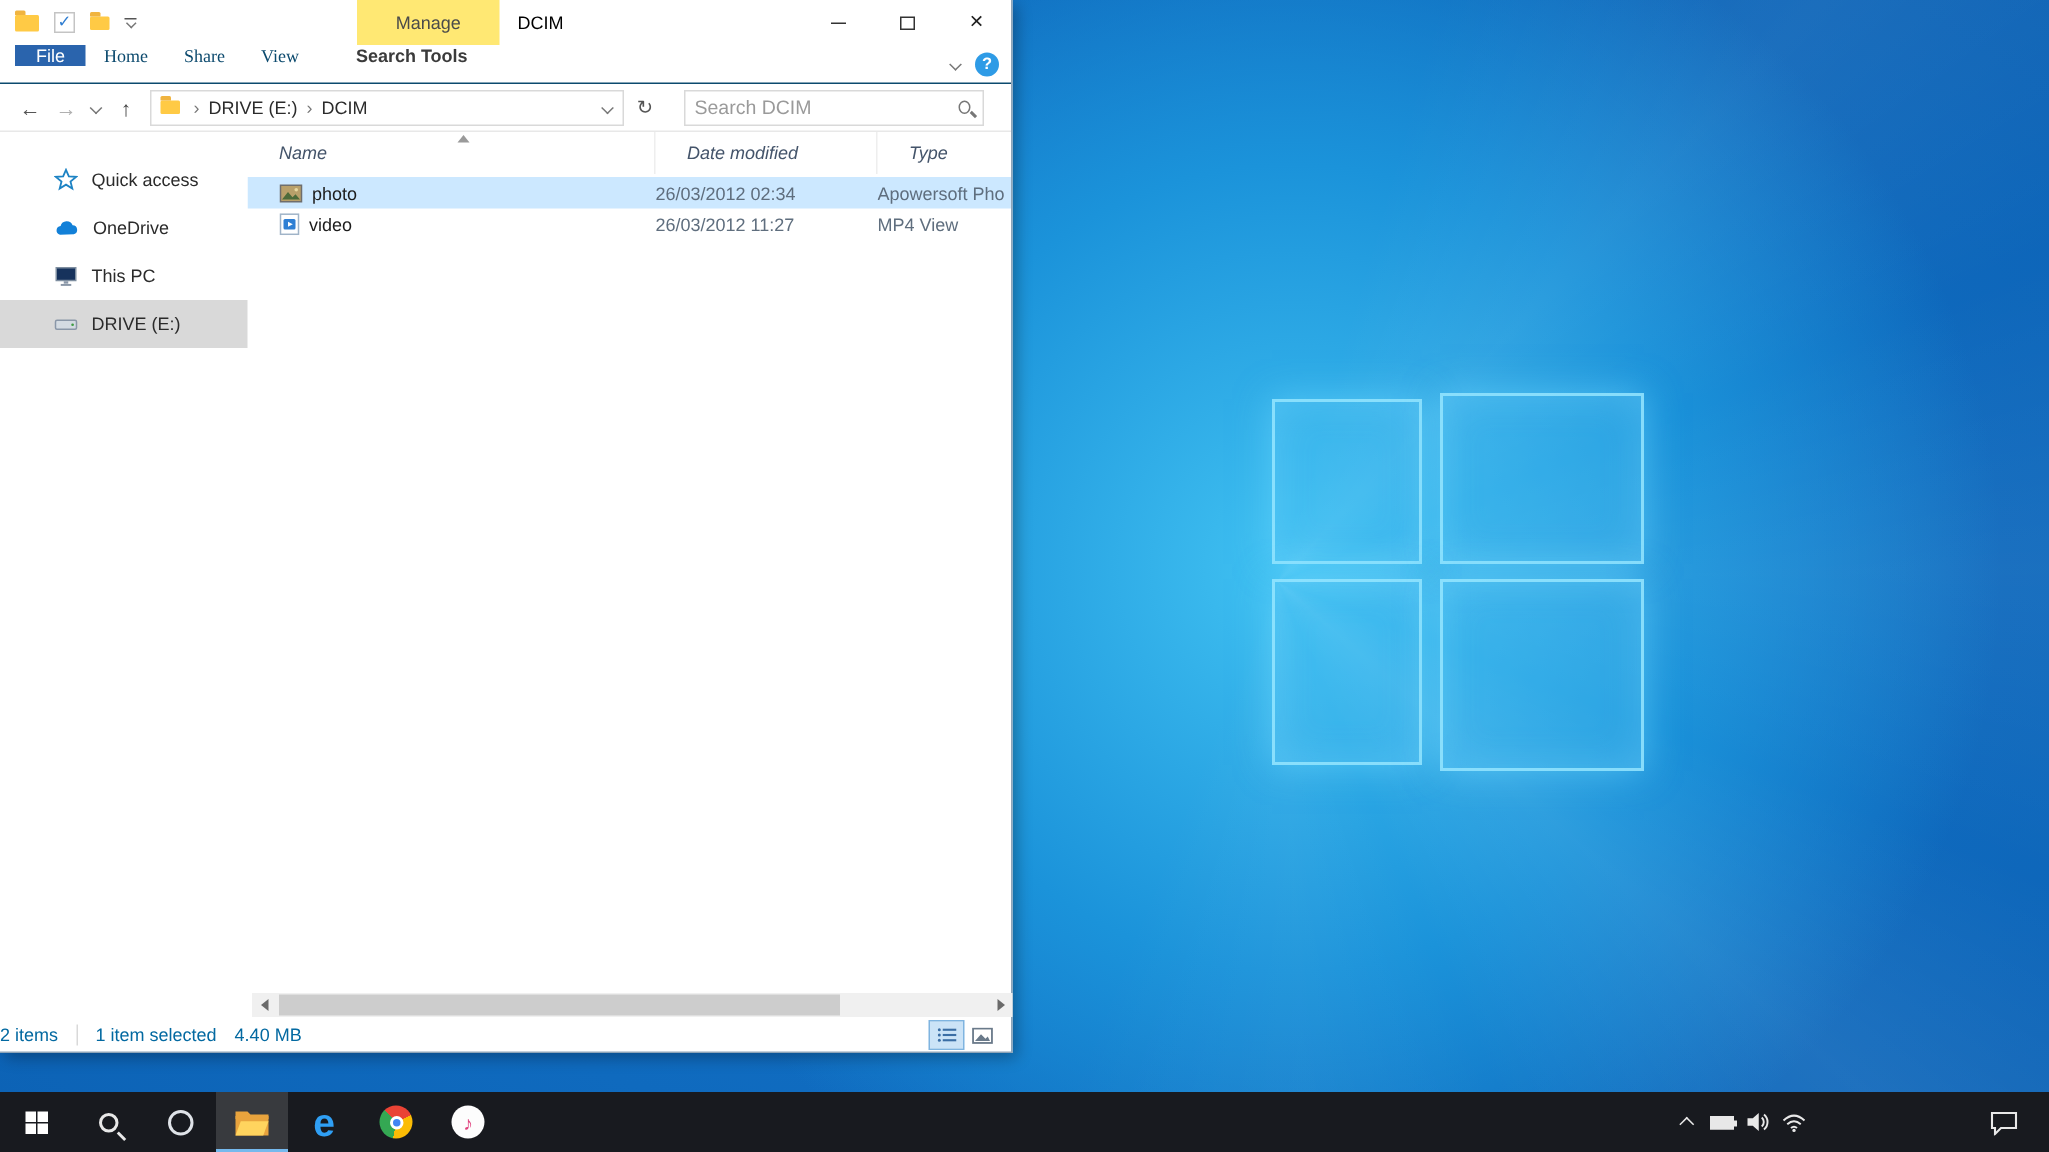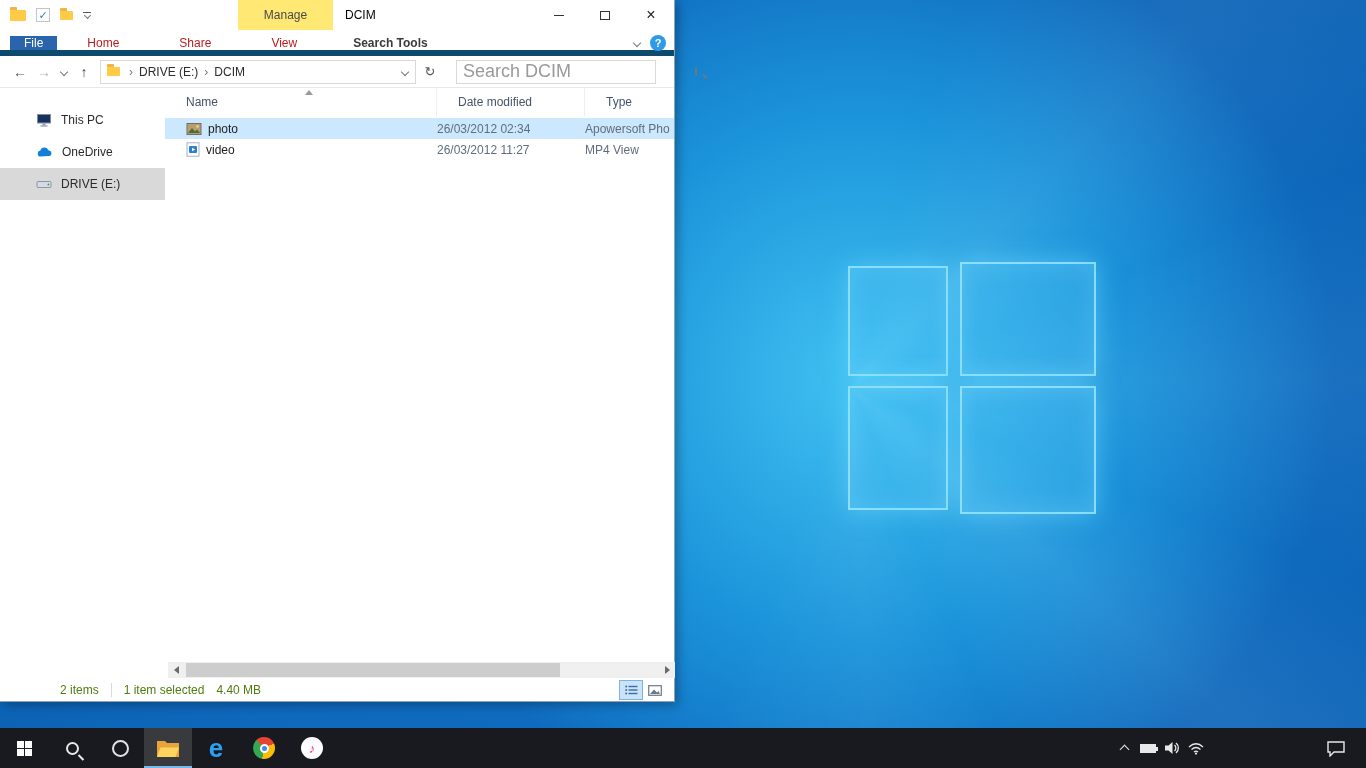--- a/index.html
+++ b/index.html
@@ -45,55 +45,55 @@
   .manage-block { position:absolute; left:238px; top:0; width:95px; height:30px; background:#ffe873;
     display:flex; align-items:center; justify-content:center; color:#4a4a4a; }
   .win-title { position:absolute; left:345px; top:0; height:30px; display:flex; align-items:center; color:#000; }
   .caption { position:absolute; right:0; top:0; height:30px; display:flex; }
   .cap-btn { width:46px; height:30px; display:flex; align-items:center; justify-content:center; color:#222; }
   .min-glyph { width:10px; border-top:1px solid #333; }
   .max-glyph { width:10px; height:9px; border:1px solid #333; }
   .close-glyph { font-size:16px; line-height:1; }
 
   
-  .ribbon-tabs { position:relative; display:flex; align-items:flex-end; height:26px; background:#fff; border-bottom:6px solid #0c4a6e; }
+  .ribbon-tabs { position:relative; display:flex; align-items:flex-start; height:26px; background:#fff; border-bottom:1px solid #0c4a6e; }
   .tab-file { margin-left:10px; padding:0 14px; background:#2a64ad; color:#fff; display:flex; align-items:center; }
-  .tab { padding:0 30px; display:flex; align-items:center; color:#b91c1c; }
+  .tab { padding:0 12px; display:flex; align-items:center; color:#0c4a6e;font-family:Liberation Serif, serif; }
   .tab-context { margin-left:12px; padding:0 14px; display:flex; align-items:center; color:#3b3b3b; font-weight:bold; }
   .ribbon-chev { position:absolute; right:34px; top:10px; }
   .help-btn { position:absolute; right:8px; top:5px; width:16px; height:16px; border-radius:50%; background:#2e9be6; color:#fff;
     font-size:11px; display:flex; align-items:center; justify-content:center; font-weight:bold; }
 
   
   .address-row { display:flex; align-items:center; height:32px; padding:0 8px; border-bottom:1px solid #e8e8e8; }
   .nav-btn { width:24px; height:24px; display:flex; align-items:center; justify-content:center; font-size:14px; }
   .nav-back { color:#555; } .nav-fwd { color:#b0b0b0; } .nav-up { color:#444; }
   .nav-chev { width:16px; }
   .address-box { margin-left:4px; width:316px; height:24px; border:1px solid #d9d9d9; display:flex; align-items:center; background:#fff; }
   .crumb-folder { margin:0 7px 0 6px; }
   .crumb { padding:0 4px; color:#2b2b2b; }
   .crumb-sep { color:#777; padding:0 2px; font-size:12px; }
   .addr-spacer { flex:1; }
   .addr-chev-btn { width:20px; display:flex; justify-content:center; }
   .refresh-btn { width:24px; height:24px; margin-left:2px; display:flex; align-items:center; justify-content:center; color:#555; font-size:13px; }
   .search-box { margin-left:14px; width:200px; height:24px; border:1px solid #d9d9d9; display:flex; align-items:center; padding:0 6px; }
-  .search-box input { flex:1; border:none; outline:none; font-size:18px; font-family:inherit; color:#333; background:transparent; }
+  .search-box input { flex:1; border:none; outline:none; font-size:13px; font-family:inherit; color:#333; background:transparent; }
   .search-box input::placeholder { color:#9a9a9a; }
   .mag { position:relative; width:9px; height:9px; border:1.5px solid #777; border-radius:50%; margin-right:2px; }
   .mag::after { content:""; position:absolute; width:1.5px; height:5px; background:#777; transform:rotate(-45deg); left:8px; top:6px; }
 
   
   .content { display:flex; height:574px; }
   .sidebar { width:165px; padding-top:16px; }
   .side-item { height:32px; display:flex; align-items:center; padding-left:36px; gap:9px; color:#2b2b2b; }
   .side-item.selected { background:#d9d9d9; }
   .side-item svg { flex:0 0 auto; }
 
   .filepane { flex:1; position:relative; overflow:hidden; }
-  .col-headers { display:flex; height:28px; color:#44546a; }
+  .col-headers { display:flex; height:28px; color:#44546a;font-style:italic; }
   .colh { position:relative; height:100%; display:flex; align-items:center; padding-left:21px; border-right:1px solid #eee; }
   .colh.name { width:272px; }
   .colh.date { width:148px; }
   .colh.type { flex:1; border-right:none; }
   .sort-caret { position:absolute; top:2px; left:140px; width:0; height:0;
     border-left:4px solid transparent; border-right:4px solid transparent; border-bottom:5px solid #9a9a9a; }
   .rows { margin-top:2px; }
   .row { display:flex; height:21px; align-items:center; }
   .row.selected { background:#cce8ff; }
   .cell-name { width:272px; display:flex; align-items:center; gap:6px; padding-left:21px; color:#1c1c1c; }
@@ -102,21 +102,21 @@
 
   
   .hscroll { margin-left:168px; width:507px; height:16px; background:#f0f0f0; display:flex; align-items:center; }
   .scroll-arrow { width:16px; height:16px; display:flex; align-items:center; justify-content:center; }
   .tri-left { width:0; height:0; border-top:4px solid transparent; border-bottom:4px solid transparent; border-right:5px solid #6a6a6a; }
   .tri-right { width:0; height:0; border-top:4px solid transparent; border-bottom:4px solid transparent; border-left:5px solid #6a6a6a; }
   .scroll-track { flex:1; height:16px; position:relative; }
   .scroll-thumb { position:absolute; left:2px; top:1px; width:374px; height:14px; background:#cdcdcd; }
 
   
-  .statusbar { height:24px; display:flex; align-items:center; padding-left:22px; color:#4d7c0f;margin-left:38px; }
+  .statusbar { height:24px; display:flex; align-items:center; color:#0369a1; }
   .status-seg { padding-right:12px; }
   .status-sep { width:0; border-left:1px solid #d9d9d9; height:14px; margin-right:12px; }
   .view-toggles { margin-left:auto; display:flex; gap:2px; margin-right:8px; }
   .view-btn { width:22px; height:18px; display:flex; align-items:center; justify-content:center; }
   .view-btn.active { background:#cbe3f7; outline:1px solid #7fb4e0; }
 
   
   .taskbar { position:absolute; left:0; bottom:0; width:1366px; height:40px; background:#181a1f; }
   .tb-left { position:absolute; left:0; top:0; display:flex; height:40px; }
   .tb-btn { width:48px; height:40px; display:flex; align-items:center; justify-content:center; }
@@ -210,32 +210,38 @@
       <div class="search-box">
         <input type="text" placeholder="Search DCIM" style="">
         <span class="mag"></span>
       </div>
     </div>
 
     <div class="content">
 
       <div class="sidebar">
         <div class="side-item">
+          <svg width="16" height="16" viewBox="0 0 16 16">
+            <polygon points="8,1.2 9.9,5.6 14.7,5.9 11,9 12.2,13.7 8,11.1 3.8,13.7 5,9 1.3,5.9 6.1,5.6" fill="none" stroke="#1d83c4" stroke-width="1.2"></polygon>
+          </svg>
+          <span>Quick access</span>
+        </div>
+        <div class="side-item">
+          <svg width="17" height="14" viewBox="0 0 17 14">
+            <path d="M4 11.5 a3 3 0 0 1 .4-5.9 A4.2 4.2 0 0 1 12.4 5.2 a3 3 0 0 1 .8 5.9 z" fill="#1280d8"></path>
+          </svg>
+          <span>OneDrive</span>
+        </div>
+        <div class="side-item">
           <svg width="16" height="15" viewBox="0 0 16 15">
             <rect x="1.5" y="1.5" width="13" height="8.5" fill="#16325c" stroke="#7e8ea0" stroke-width="1"></rect>
             <rect x="6.5" y="10.5" width="3" height="1.6" fill="#8a97a8"></rect>
             <rect x="4.5" y="12.3" width="7" height="1.3" fill="#8a97a8"></rect>
           </svg>
           <span>This PC</span>
-        </div>
-        <div class="side-item">
-          <svg width="17" height="14" viewBox="0 0 17 14">
-            <path d="M4 11.5 a3 3 0 0 1 .4-5.9 A4.2 4.2 0 0 1 12.4 5.2 a3 3 0 0 1 .8 5.9 z" fill="#1280d8"></path>
-          </svg>
-          <span>OneDrive</span>
         </div>
         <div class="side-item selected">
           <svg width="16" height="14" viewBox="0 0 16 14">
             <rect x="1" y="4.5" width="14" height="6" rx="1" fill="#d4dbe2" stroke="#8a97a8" stroke-width="1"></rect>
             <circle cx="12.4" cy="7.5" r="0.9" fill="#3f9c43"></circle>
           </svg>
           <span>DRIVE (E:)</span>
         </div>
       </div>
 

